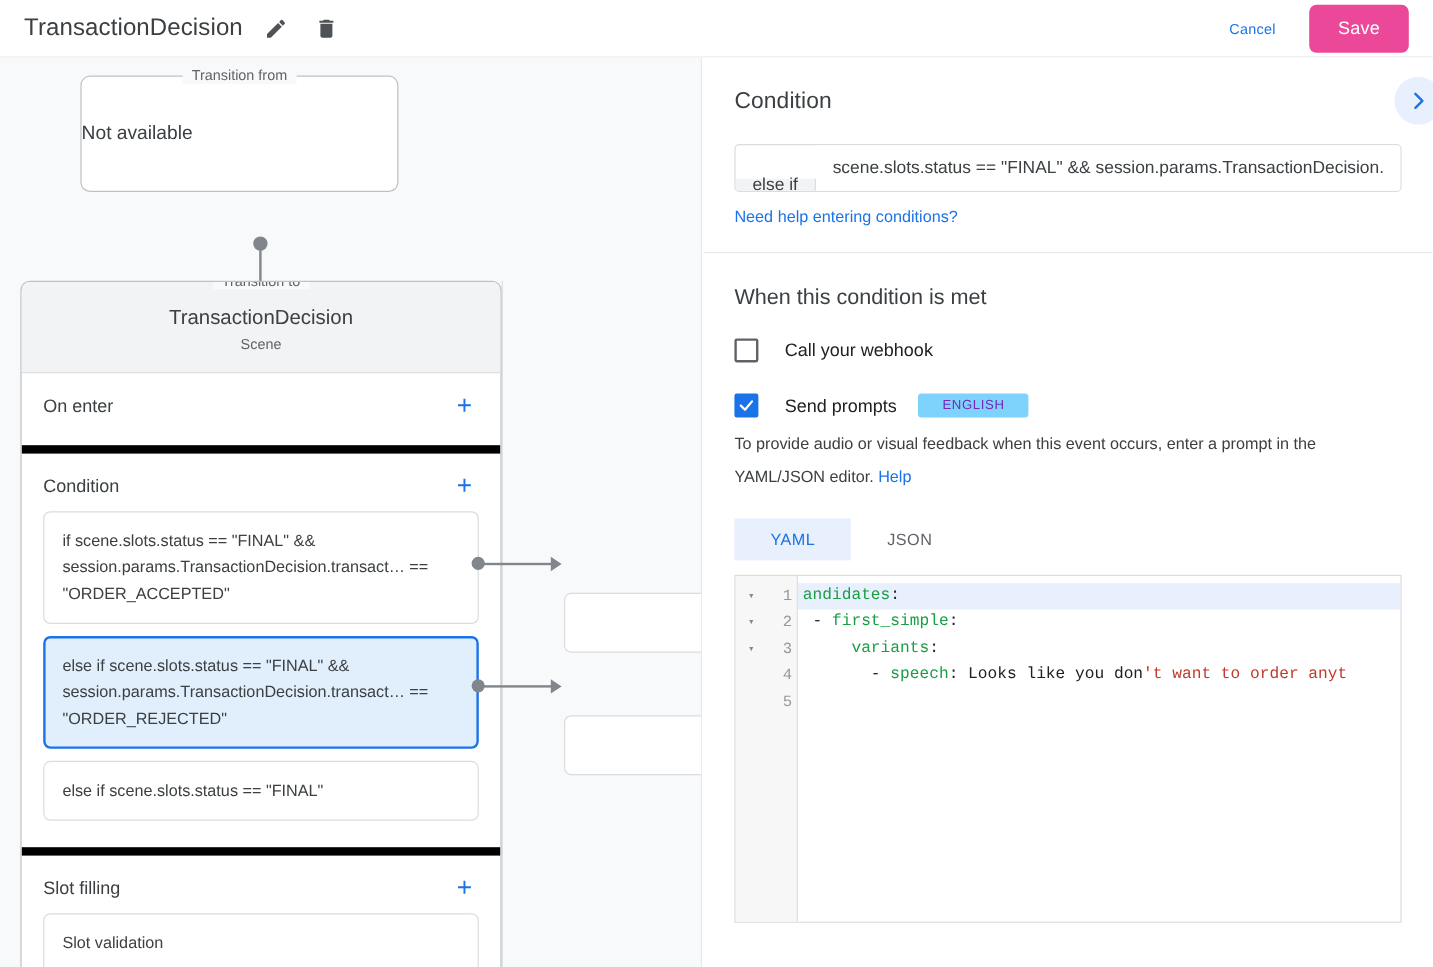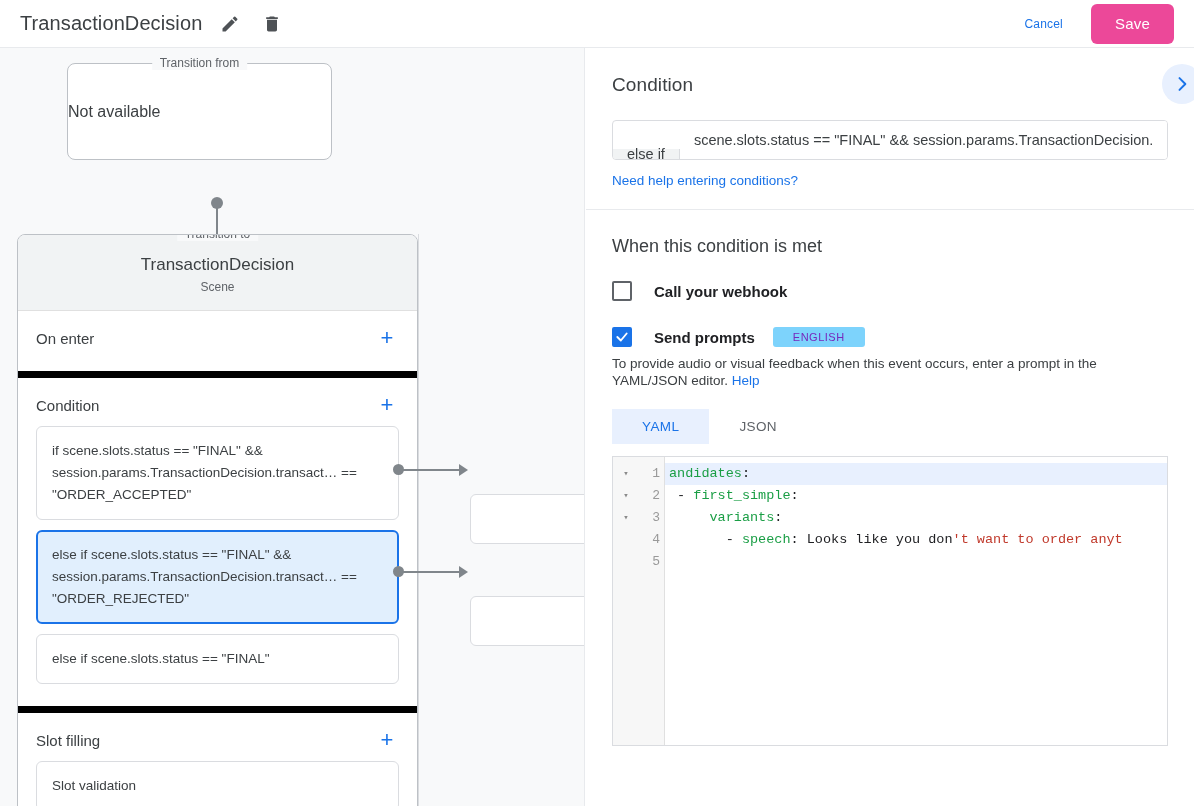--- a/index.html
+++ b/index.html
@@ -178,26 +178,26 @@
 
   .chk-row { display: flex; align-items: center; margin-bottom: 26px; }
   .chk {
     width: 20px; height: 20px; border: 2px solid #5f6368;
     border-radius: 2px; background: #fff; cursor: pointer; flex: none;
   }
   .chk.checked {
     background: #1a73e8; border-color: #1a73e8;
     display: flex; align-items: center; justify-content: center;
   }
-  .chk-label { margin-left: 22px; font-size: 15px; font-weight: bold; color: #202124; }
+  .chk-label { margin-left: 22px; font-size: 15px; font-weight: normal; color: #202124; }
   .lang-badge {
     margin-left: 18px; background: #7dd3fc; color: #7627bb;
     font-size: 11px; padding: 4px 20px; border-radius: 3px; letter-spacing: .5px;
   }
-  .rp-desc { font-size: 13.5px; color: #3c4043; line-height: 17px; margin: -6px 0 20px; }
+  .rp-desc { font-size: 13.5px; color: #3c4043; line-height: 28px; margin: -6px 0 20px; }
   .rp-desc a { color: #1a73e8; text-decoration: none; cursor: pointer; }
 
   .tabs { display: flex; margin-bottom: 0; }
   .tab {
     padding: 10px 30px; font-size: 13.5px; color: #5f6368;
     cursor: pointer; letter-spacing: .4px;
   }
   .tab.active { background: #e8f0fe; color: #1a73e8; }
 
   .editor {

